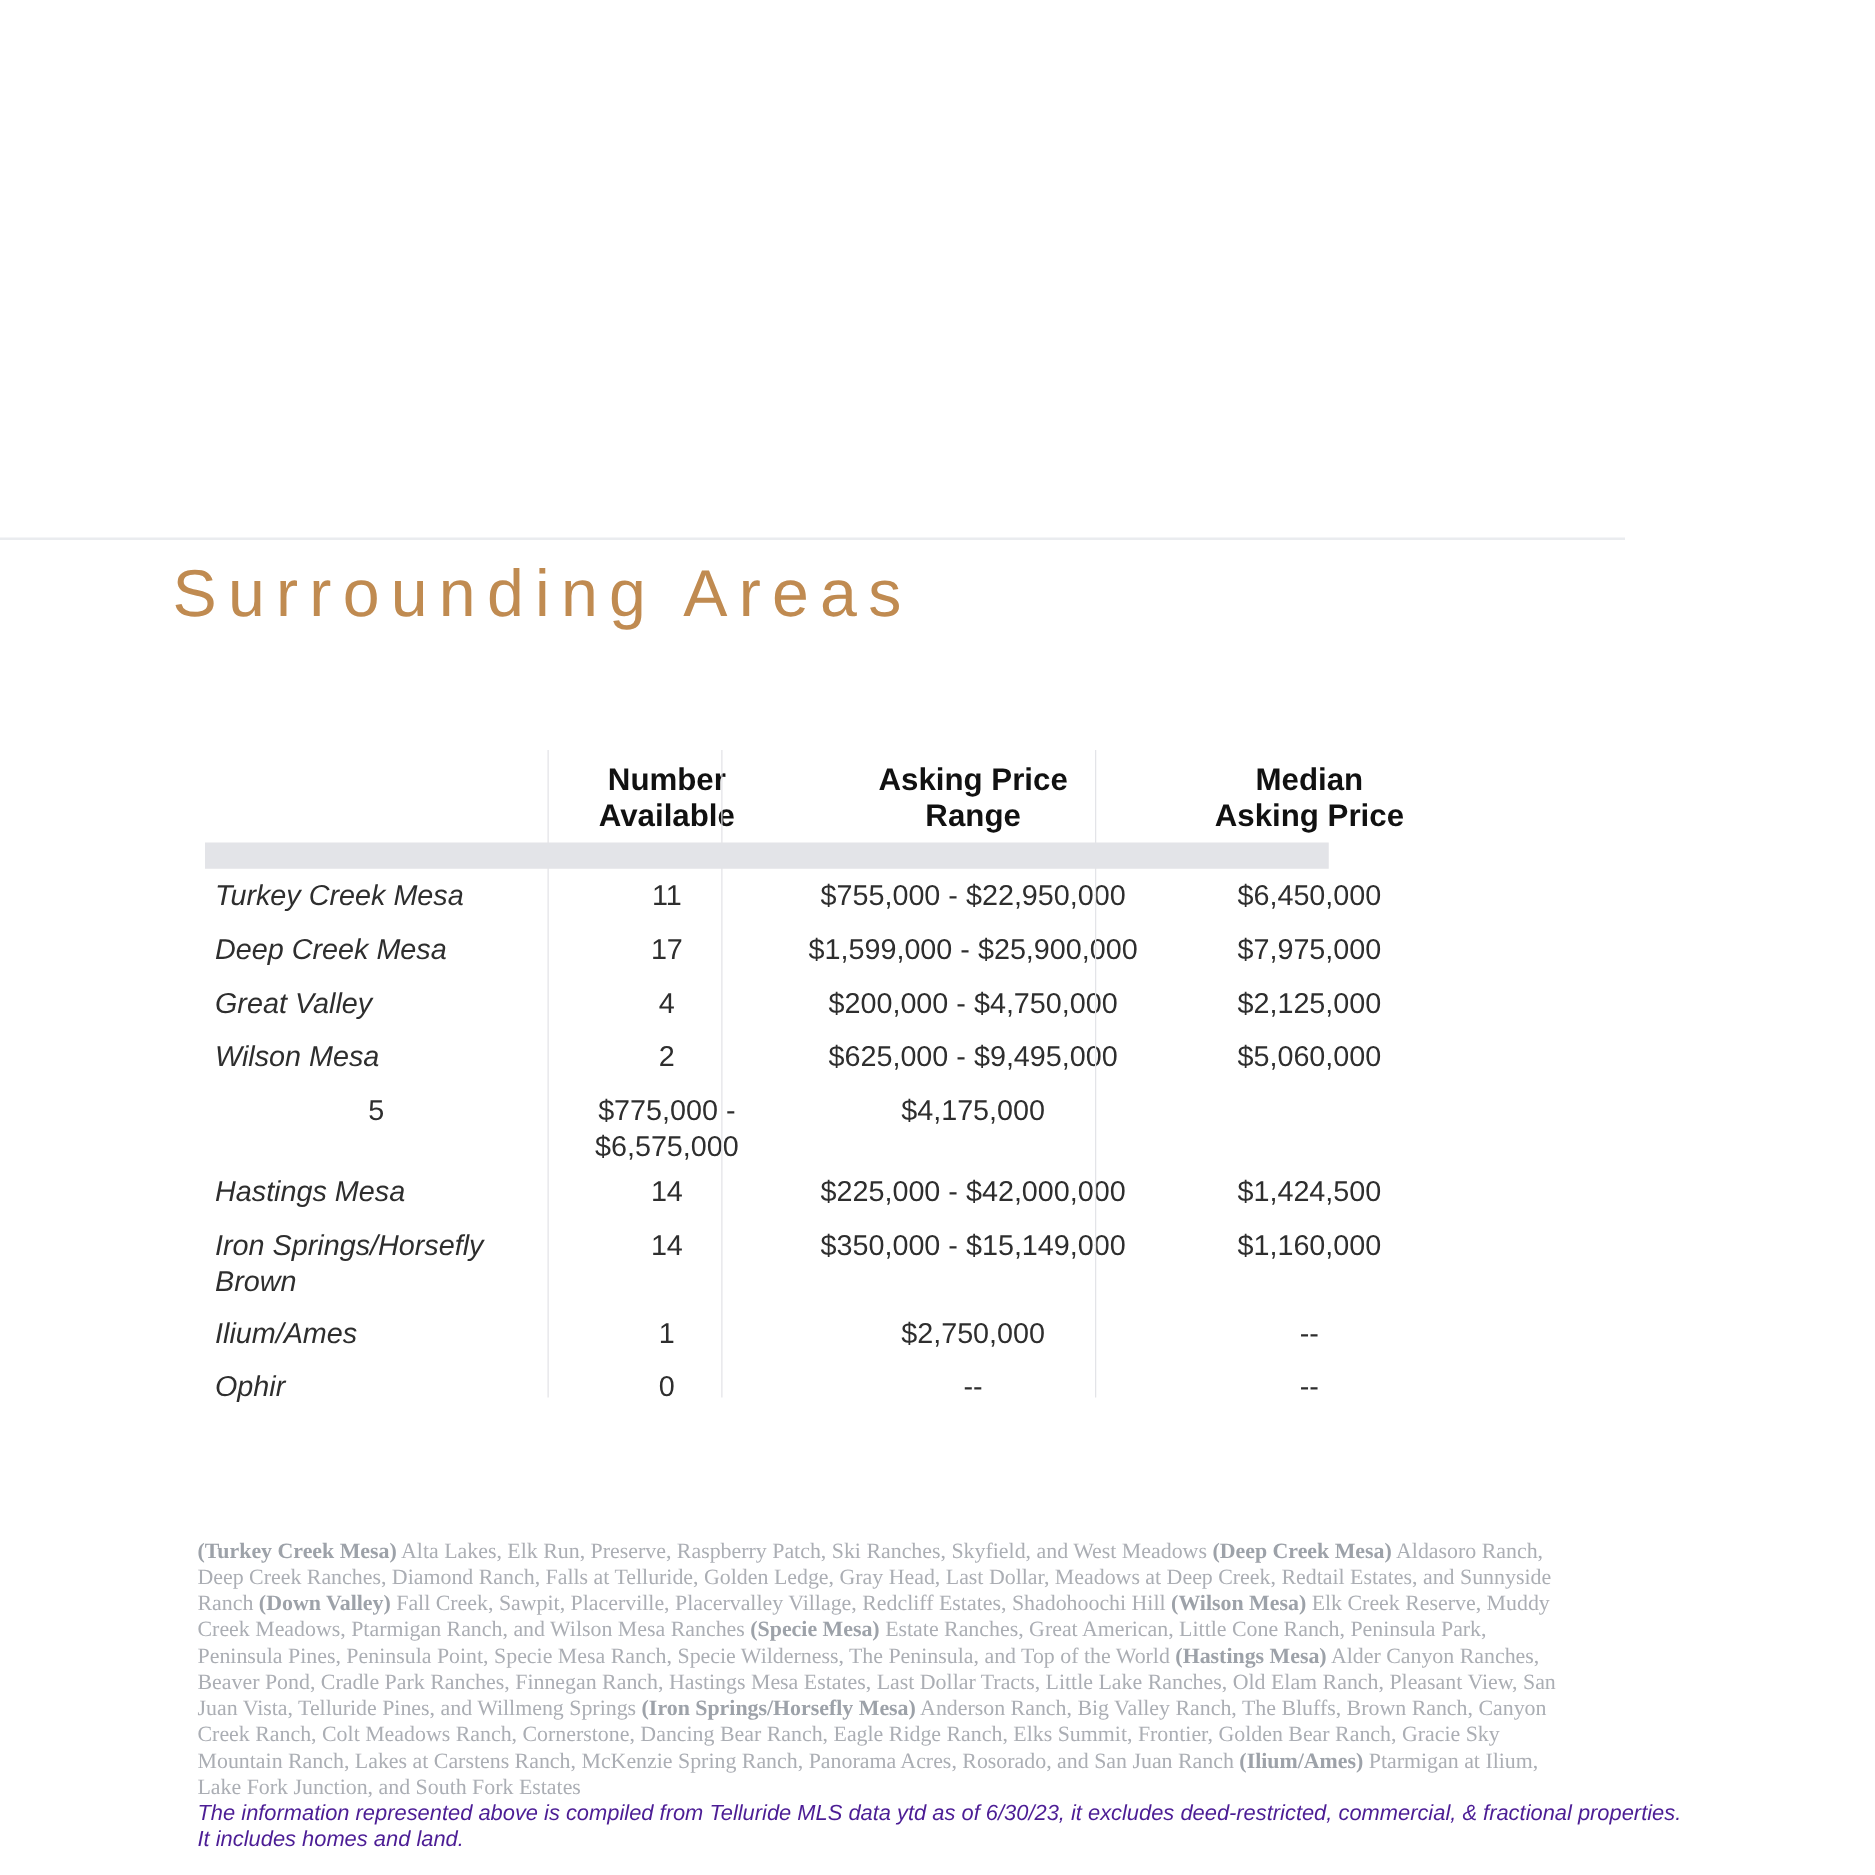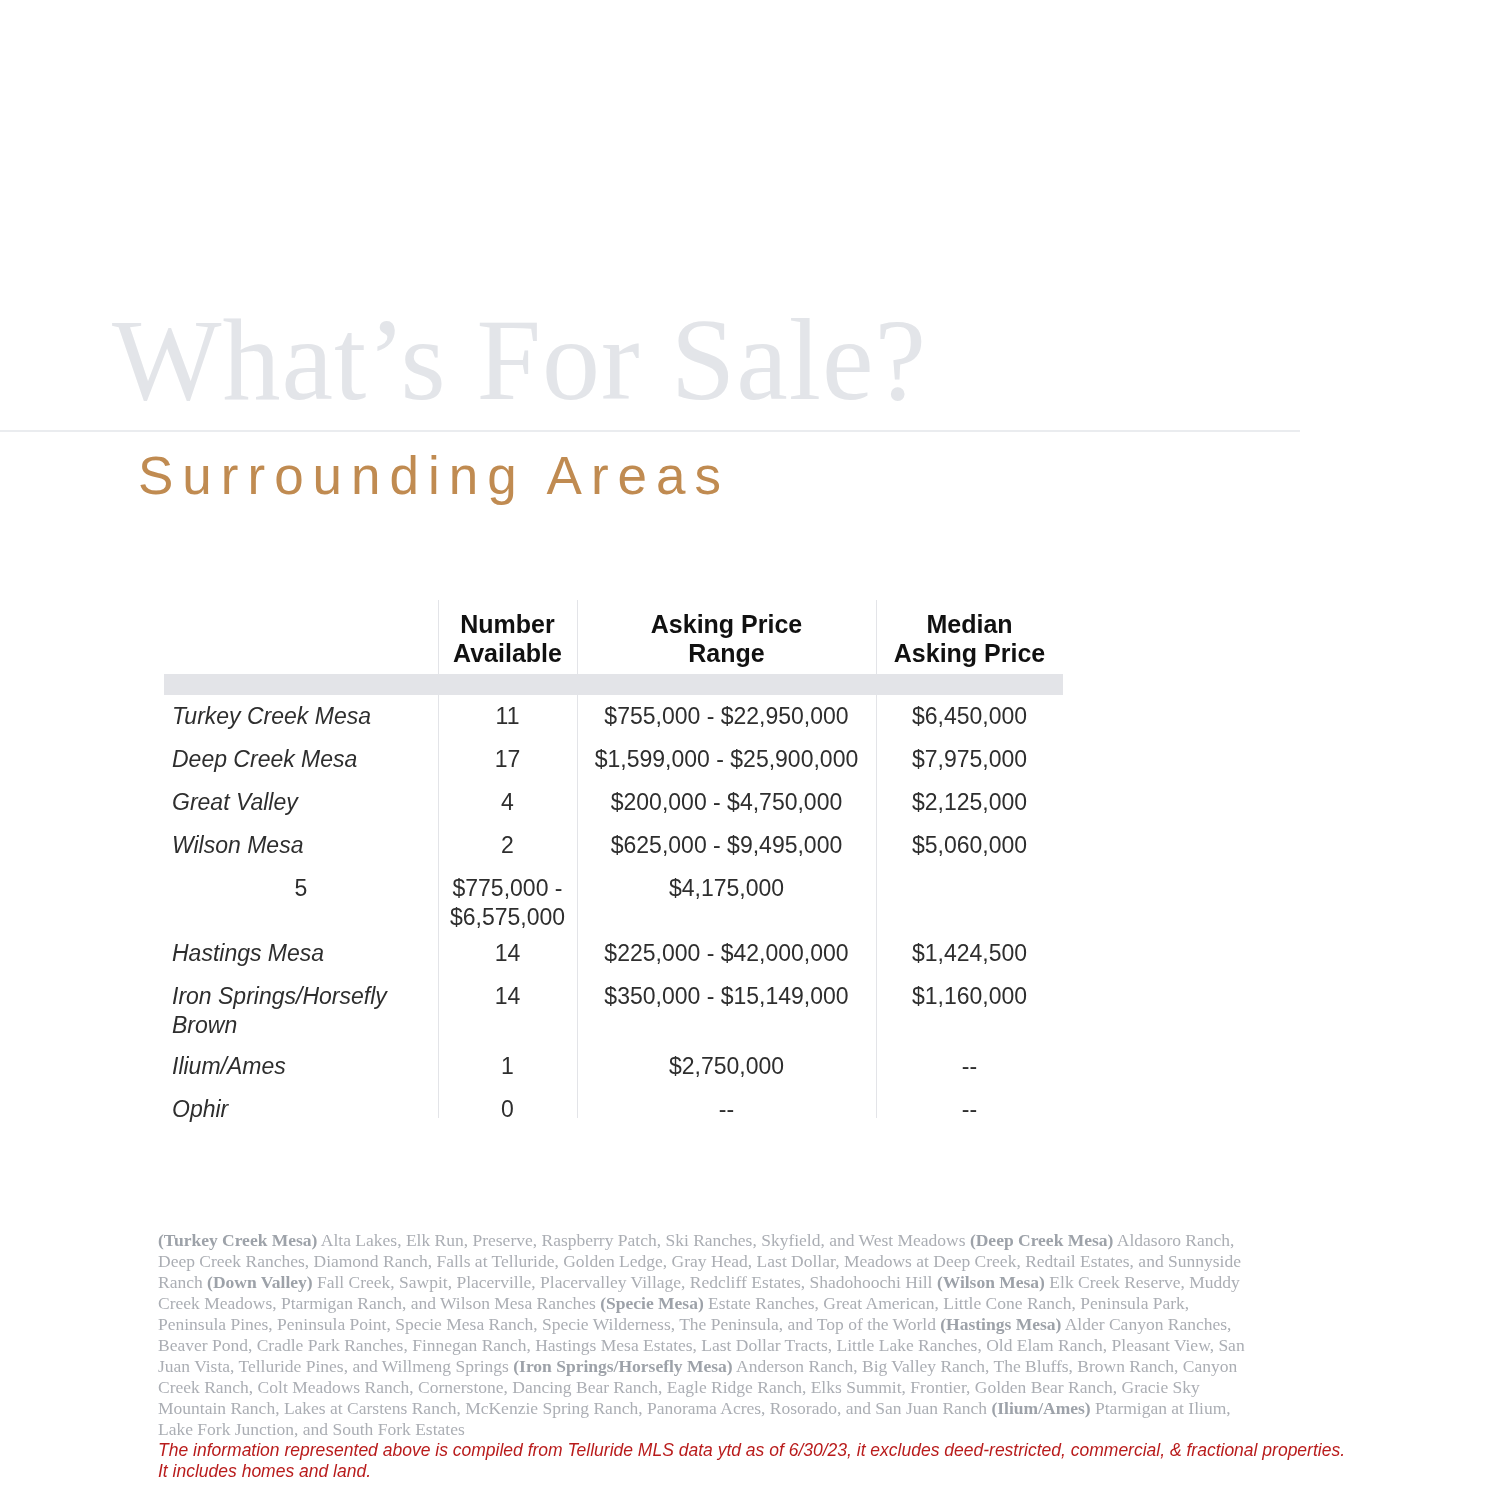--- a/index.html
+++ b/index.html
@@ -24,21 +24,21 @@
   .subtitle{
     position:absolute;left:138px;top:446px;
     font-size:53px;line-height:60px;letter-spacing:9px;
     color:#c08b51;font-weight:400;white-space:nowrap;
   }
   
   .area-table{
     position:absolute;left:164px;top:600px;width:899px;
   }
   .tgrid{
-    display:grid;grid-template-columns:274px 139px 299px 187px;
+    display:grid;grid-template-columns:274px 139px 299px 187px;gap:26px;
   }
   .thead{align-items:end;height:74px;}
   .thead .hcell{
     text-align:center;font-weight:bold;color:#111111;
     font-size:25px;line-height:29px;padding-bottom:6px;
   }
   .band{height:21px;background:#e3e4e8;width:899px;}
   .tbody{margin-top:0;}
   .trow{min-height:43px;}
   .trow.tall{min-height:70px;}
@@ -55,29 +55,28 @@
   .vline.v2{left:413px;}
   .vline.v3{left:712px;}
   
   .footnote{
     position:absolute;left:158px;top:1230px;width:1088px;
     font-size:17.5px;line-height:21px;color:#abaeb4;margin:0;font-family:Liberation Serif, serif;
   }
   .footnote .b{font-weight:bold;color:#9da2a9;}
   .disclaimer{
     position:absolute;left:158px;top:1440px;width:1200px;
-    font-size:17.5px;line-height:21px;font-style:italic;color:#b91c1c;
+    font-size:17.5px;line-height:21px;font-style:italic;color:#4c1d95;
   }
 </style>
 </head>
 <body>
 
 <div class="page">
 
-  <div class="ghost-title">What’s For Sale?</div>
   <div class="header-rule"></div>
   <div class="subtitle">Surrounding Areas</div>
 
   <div class="area-table">
     <div class="vline v1"></div>
     <div class="vline v2"></div>
     <div class="vline v3"></div>
 
     <div class="tgrid thead">
       <div class="hcell"></div>

